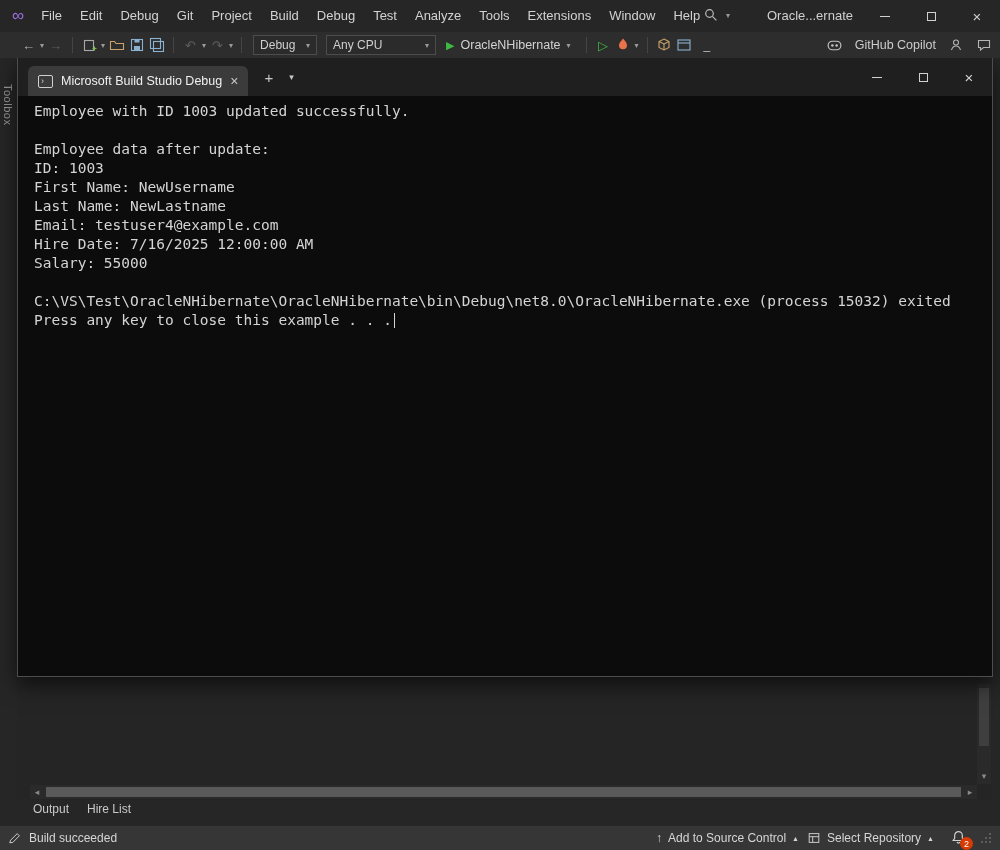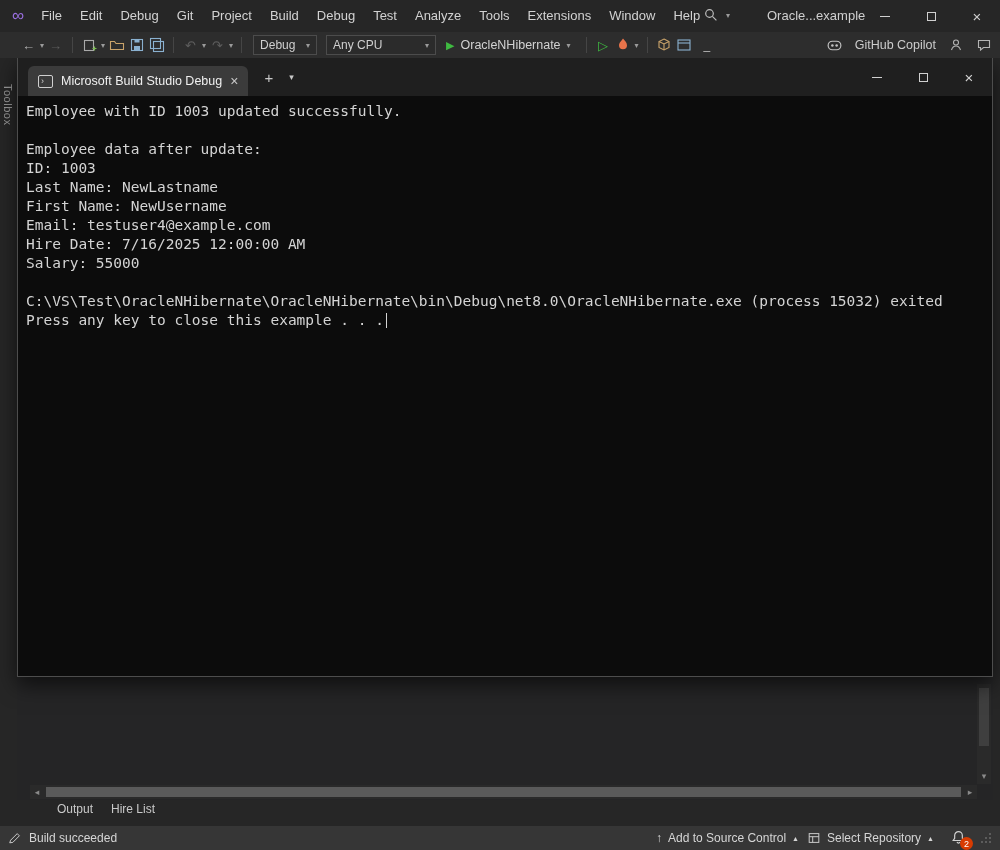--- a/index.html
+++ b/index.html
@@ -39,35 +39,35 @@
   .side-tab { position:absolute; left:2px; top:84px; writing-mode:vertical-rl; font-size:11px; color:#9a9a9a; letter-spacing:.5px; }
 
   
   .bottom-panel { position:absolute; left:17px; top:640px; width:976px; height:160px; background:#252526; z-index:1; }
   .hscrollbar { position:absolute; left:30px; top:785px; width:947px; height:14px; background:#2a2a2a; display:flex; align-items:center; z-index:2; }
   .scroll-arrow { width:14px; height:14px; display:flex; align-items:center; justify-content:center; color:#8a8a8a; font-size:9px; }
   .hthumb { flex:1; height:10px; background:#5a5a5a; margin:0 2px; }
   .vscrollbar { position:absolute; left:977px; top:684px; width:14px; height:100px; background:#2a2a2a; z-index:2; }
   .vthumb { position:absolute; top:4px; left:2px; width:10px; height:58px; background:#3f3f3f; }
   .vscroll-arrow { position:absolute; bottom:1px; left:0; width:14px; height:14px; display:flex; align-items:center; justify-content:center; color:#8a8a8a; font-size:9px; }
-  .panel-tabs { position:absolute; left:33px; top:802px; display:flex; gap:18px; z-index:2;margin-left:24px; }
+  .panel-tabs { position:absolute; left:33px; top:802px; display:flex; gap:18px; z-index:2; }
   .panel-tab { font-size:12px; color:#c9c9c9; }
 
   
   .console-window { position:absolute; left:17px; top:57px; width:976px; height:620px; background:#0c0c0c; border:1px solid #4d4d4d; box-shadow:0 8px 20px rgba(0,0,0,.6); z-index:3; }
   .console-titlebar { height:38px; background:#1f1f1f; display:flex; align-items:flex-end; position:relative; }
   .console-tab { height:30px; margin-left:10px; background:#3b3b3b; border-radius:6px 6px 0 0; display:flex; align-items:center; padding:0 10px; gap:8px; max-width:236px; }
   .console-icon { width:15px; height:13px; border:1px solid #d0d0d0; border-radius:2px; color:#d0d0d0; font-size:9px; line-height:11px; padding-left:2px; flex:none; }
   .console-tab-title { font-size:12.5px; color:#f0f0f0; white-space:nowrap; overflow:hidden; max-width:166px; }
   .tab-close { color:#c8c8c8; font-size:14px; }
   .tab-plus { color:#c8c8c8; font-size:15px; margin-left:16px; align-self:center; }
   .tab-chevron { color:#c8c8c8; font-size:9px; margin-left:16px; align-self:center; }
   .console-controls { position:absolute; right:0; top:0; height:38px; display:flex; }
   .cc { width:46px; height:38px; display:flex; align-items:center; justify-content:center; color:#d4d4d4; font-size:15px; }
-  .console-body { padding:6px 8px; font-family:"DejaVu Sans Mono", monospace; font-size:14.5px; line-height:19px; color:#d4d4d4; }
+  .console-body { padding:6px 16px; font-family:"DejaVu Sans Mono", monospace; font-size:14.5px; line-height:19px; color:#d4d4d4; }
   .console-line { white-space:pre; min-height:19px; overflow:hidden; }
   .caret { display:inline-block; width:1.5px; height:15px; background:#d4d4d4; vertical-align:text-bottom; margin-left:2px; }
 
   
   .statusbar { position:absolute; left:0; bottom:0; width:100%; height:24px; background:#363636; display:flex; align-items:center; padding:0 8px; color:#d6d6d6; font-size:12px; z-index:6; }
   .sb-left { display:flex; align-items:center; gap:7px; }
   .sb-right { margin-left:auto; display:flex; align-items:center; gap:8px; }
   .sb-item { display:flex; align-items:center; gap:6px; }
   .tri-up { font-size:7px; color:#d6d6d6; }
   .sb-arrow { font-size:12px; color:#d6d6d6; }
@@ -100,21 +100,21 @@
     </nav>
     <div class="tb-search">
       <span>
         <svg width="16" height="16" viewBox="0 0 16 16">
             <circle cx="6.5" cy="6.5" r="3.8" fill="none" stroke="#bdbdbd" stroke-width="1.2"></circle>
             <path d="M9.4 9.4L13.4 13.4" stroke="#bdbdbd" stroke-width="1.2"></path>
           </svg>
       </span>
       <span class="chev">▾</span>
     </div>
-    <span class="win-title">Oracle...example</span>
+    <span class="win-title">Oracle...ernate</span>
     <div class="win-controls">
       <span class="wc">
           <span class="min-bar"></span>
         </span>
       <span class="wc">
           <span class="max-box"></span>
         </span>
       <span class="wc">×</span>
     </div>
   </header>
@@ -248,22 +248,22 @@
             <span class="max-box"></span>
           </span>
         <span class="cc">×</span>
       </div>
     </div>
     <div class="console-body">
       <div class="console-line">Employee with ID 1003 updated successfully.</div>
       <div class="console-line"></div>
       <div class="console-line">Employee data after update:</div>
       <div class="console-line">ID: 1003</div>
+      <div class="console-line">First Name: NewUsername</div>
       <div class="console-line">Last Name: NewLastname</div>
-      <div class="console-line">First Name: NewUsername</div>
       <div class="console-line">Email: testuser4@example.com</div>
       <div class="console-line">Hire Date: 7/16/2025 12:00:00 AM</div>
       <div class="console-line">Salary: 55000</div>
       <div class="console-line"></div>
       <div class="console-line">C:\VS\Test\OracleNHibernate\OracleNHibernate\bin\Debug\net8.0\OracleNHibernate.exe (process 15032) exited</div>
       <div class="console-line"><span>Press any key to close this example . . .</span><span class="caret"></span></div>
     </div>
   </div>
 
   <footer class="statusbar">

